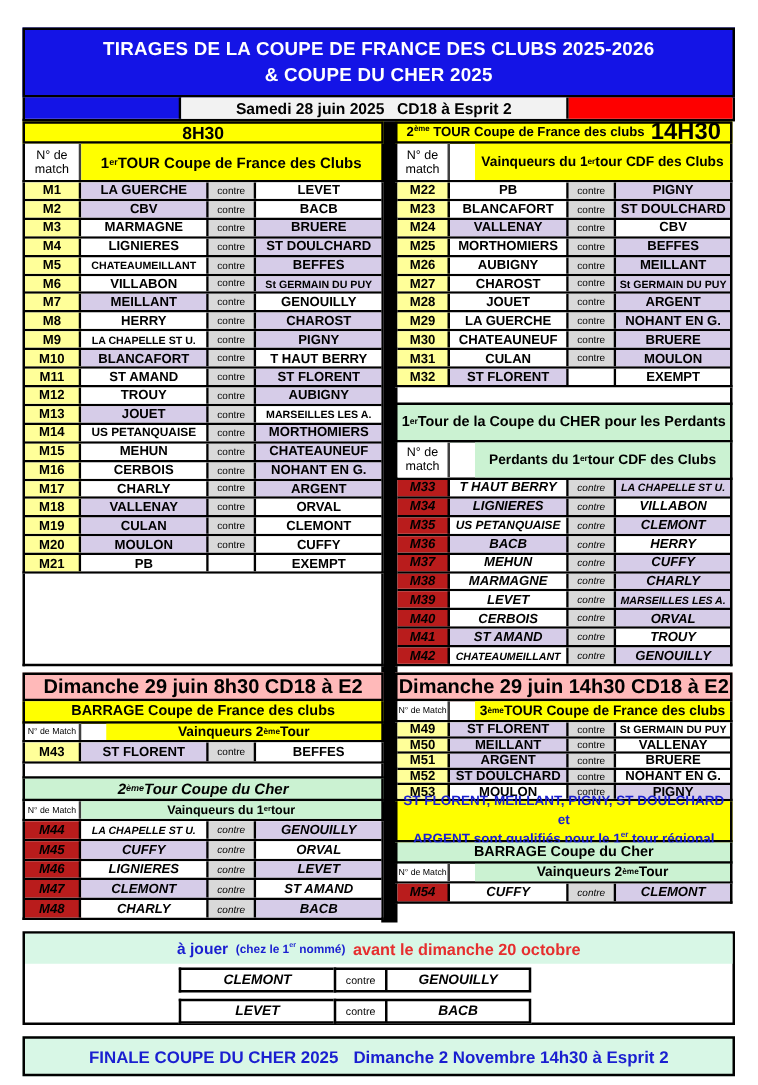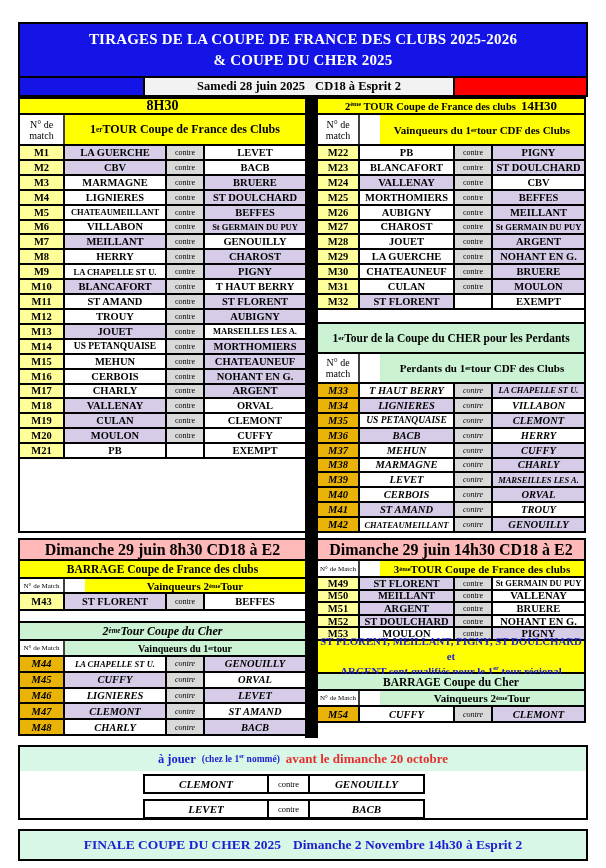--- a/index.html
+++ b/index.html
@@ -1,17 +1,17 @@
 <!DOCTYPE html>
 <html><head>
 <meta charset="utf-8">
 <style>
   html,body{margin:0;padding:0;background:#fff;}
   .page{position:relative;width:606px;height:868px;background:#fff;
-        font-family:Liberation Serif, serif;color:#000;overflow:hidden;}
+        font-family:Liberation Sans, sans-serif;color:#000;overflow:hidden;}
   sup{font-size:0.6em;vertical-align:super;line-height:0;}
 
   
   .title-box{position:absolute;left:18px;top:22px;width:570px;height:56px;box-sizing:border-box;
     background:#1414E6;border:2px solid #000;color:#fff;font-weight:bold;font-size:15px;
     display:flex;flex-direction:column;align-items:center;justify-content:center;gap:4px;text-align:center;letter-spacing:.2px;}
   .date-row{position:absolute;left:18px;top:78px;width:570px;height:19px;box-sizing:border-box;
     display:flex;border:2px solid #000;border-top:none;}
   .dr-blue{width:125px;background:#1414E6;border-right:2px solid #000;box-sizing:border-box;}
   .dr-white{flex:1;background:#F2F2F2;border-right:2px solid #000;box-sizing:border-box;
@@ -30,21 +30,21 @@
 
   .hdr{display:flex;align-items:center;justify-content:center;font-weight:bold;text-align:center;}
   .bg-yellow{background:#FFFF00;}
   .bg-pink{background:#FFB9B9;}
   .bg-green{background:#CBF2D2;}
 
   .h-time{height:18px;}
   .t-left-time{font-size:14px;}
   .t-right-time{gap:5px;}
   .rt-lbl{font-size:10.5px;font-weight:bold;}
-  .rt-time{font-size:13px;font-weight:bold;}
+  .rt-time{font-size:19px;font-weight:bold;}
   .h-split-big{height:31px;}
   .h-gap-l{height:74px;background:#fff;}
   .h-gap-r{height:14px;background:#fff;}
   .h-gap-s{height:12px;background:#fff;}
   .spacer5{height:5px;}
   .h-pink{height:23px;font-size:16px;}
   .h-barrage{height:18px;font-size:11.5px;}
   .h-split-sm1{height:15px;}
   .h-split-sm2{height:16px;}
   .h-split-sm3{height:17px;}
@@ -81,21 +81,21 @@
     border-right:2px solid #000;overflow:hidden;white-space:nowrap;font-weight:bold;font-size:10.5px;background:#fff;}
   .c-id{width:45px;background:#FFFF99;}
   .tbl-r .c-id{width:42px;}
   .c-a{width:102px;}
   .tbl-r .c-a{width:95px;}
   .c-vs{width:38px;background:#D9D9D9;font-weight:normal;font-size:8px;}
   .c-vs.novs{background:#fff;}
   .c-b{flex:1;border-right:none;}
   .hl{background:#D6CCE8;}
   .cdc .cell{font-style:italic;}
-  .cdc .c-id{background:#eab308;}
+  .cdc .c-id{background:#b91c1c;}
 
   
   .semi-box{position:absolute;left:18px;top:745px;width:570px;height:75px;box-sizing:border-box;
     border:2px solid #000;background:#fff;}
   .semi-hdr{height:24px;background:#D8F7E6;display:flex;align-items:center;justify-content:center;
     gap:6px;white-space:nowrap;}
   .s-main{color:#1A1FD0;font-weight:bold;font-size:13px;}
   .s-play{color:#1A1FD0;font-weight:bold;font-size:12.5px;}
   .s-paren{color:#1A1FD0;font-weight:bold;font-size:9.5px;}
   .s-dead{color:#E62E2E;font-weight:bold;font-size:13px;}

